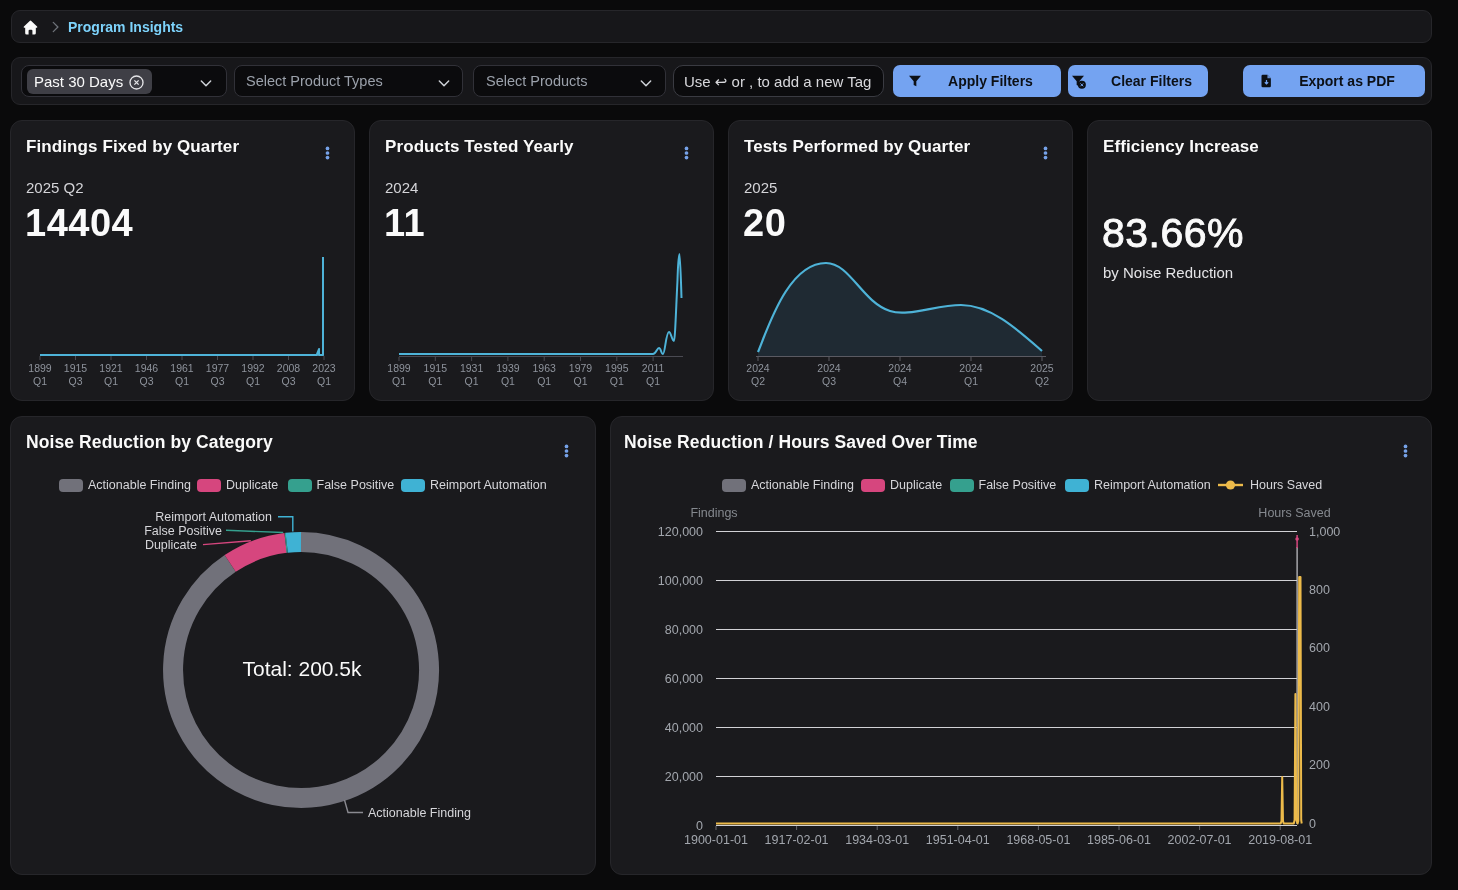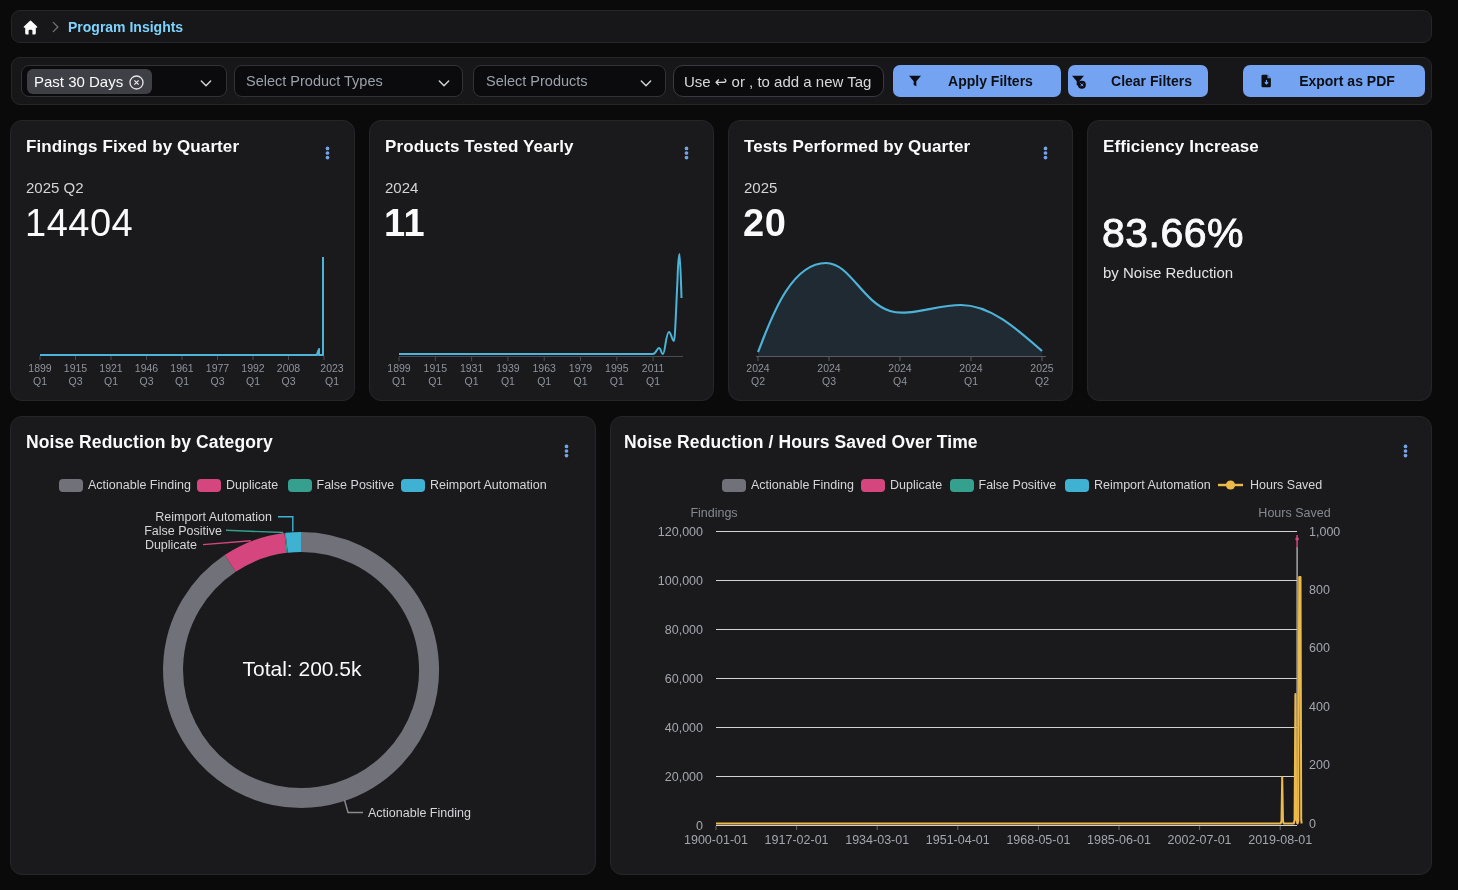--- a/index.html
+++ b/index.html
@@ -88,21 +88,21 @@
 <div class="card" style="left:728.2px;top:120px;width:344.5px;height:281px"></div>
 <div class="card" style="left:1087.3px;top:120px;width:344.5px;height:281px"></div>
 
 <div class="ctitle" style="left:26px;top:137px">Findings Fixed by Quarter</div>
 <svg class="abs" style="left:325px;top:146px" width="6" height="16" viewBox="0 0 6 16">
     <circle cx="2.5" cy="2.4" r="1.85" fill="#76a2e8"></circle>
     <circle cx="2.5" cy="7.0" r="1.85" fill="#76a2e8"></circle>
     <circle cx="2.5" cy="11.6" r="1.85" fill="#76a2e8"></circle>
   </svg>
 <div class="abs" style="left:26px;top:179px;font-size:15px;color:#d4d4d8">2025 Q2</div>
-<div class="abs" style="left:25px;top:202px;font-size:38px;font-weight:400;letter-spacing:0.5px">14404</div>
+<div class="abs" style="left:25px;top:202px;font-size:38px;font-weight:700;letter-spacing:0.5px">14404</div>
 <svg class="abs" style="left:36px;top:250px" width="294" height="114" viewBox="0 0 294 114">
   <line x1="4" y1="105.5" x2="288" y2="105.5" stroke="#4a4a52" stroke-width="1"></line>
   <g stroke="#4a4a52" stroke-width="1">
       <line x1="4" y1="106" x2="4" y2="110"></line>
       <line x1="39.5" y1="106" x2="39.5" y2="110"></line>
       <line x1="75" y1="106" x2="75" y2="110"></line>
       <line x1="110.5" y1="106" x2="110.5" y2="110"></line>
       <line x1="146" y1="106" x2="146" y2="110"></line>
       <line x1="181.5" y1="106" x2="181.5" y2="110"></line>
       <line x1="217" y1="106" x2="217" y2="110"></line>
@@ -121,21 +121,21 @@
 <div class="axlbl" style="left:130.5px;top:362px;width:32px">1946
 Q3</div>
 <div class="axlbl" style="left:166px;top:362px;width:32px">1961
 Q1</div>
 <div class="axlbl" style="left:201.5px;top:362px;width:32px">1977
 Q3</div>
 <div class="axlbl" style="left:237px;top:362px;width:32px">1992
 Q1</div>
 <div class="axlbl" style="left:272.5px;top:362px;width:32px">2008
 Q3</div>
-<div class="axlbl" style="left:316px;top:362px;width:32px">2023
+<div class="axlbl" style="left:308px;top:362px;width:32px">2023
 Q1</div>
 
 <div class="ctitle" style="left:385px;top:137px">Products Tested Yearly</div>
 <svg class="abs" style="left:684px;top:146px" width="6" height="16" viewBox="0 0 6 16">
     <circle cx="2.5" cy="2.4" r="1.85" fill="#76a2e8"></circle>
     <circle cx="2.5" cy="7.0" r="1.85" fill="#76a2e8"></circle>
     <circle cx="2.5" cy="11.6" r="1.85" fill="#76a2e8"></circle>
   </svg>
 <div class="abs" style="left:385px;top:179px;font-size:15px;color:#d4d4d8">2024</div>
 <div class="abs" style="left:384px;top:202px;font-size:38px;font-weight:700;letter-spacing:0.5px">11</div>

